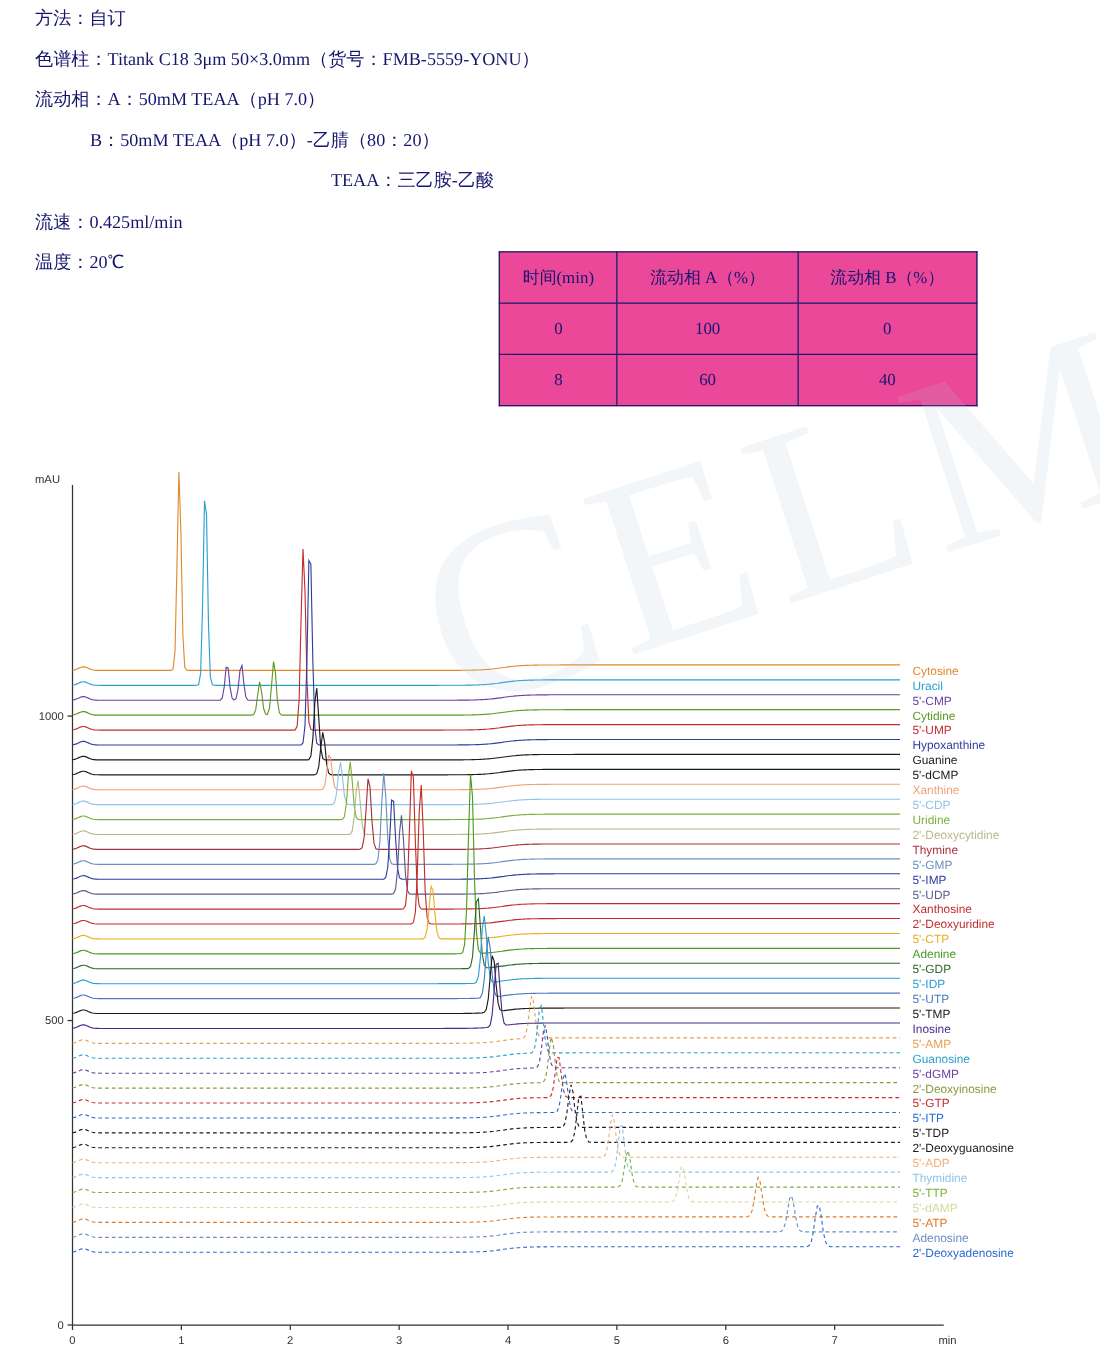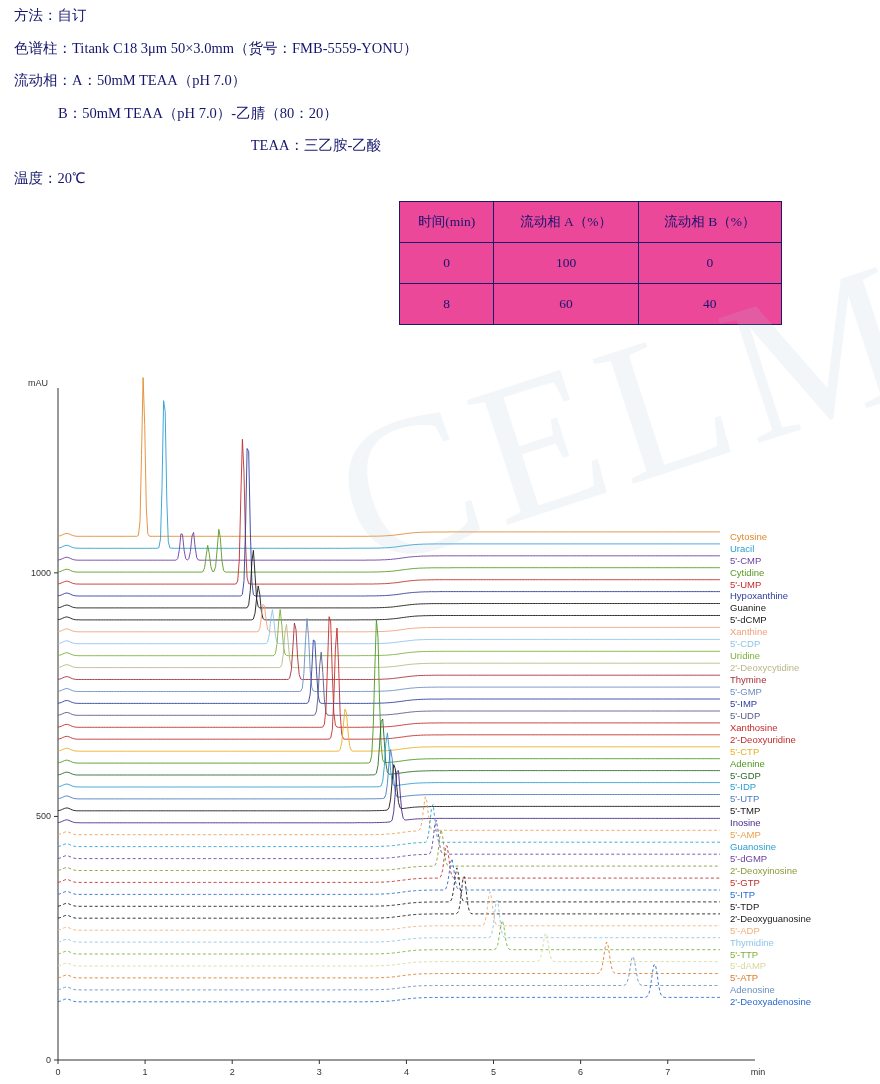--- a/index.html
+++ b/index.html
@@ -10,21 +10,21 @@
   body {
     width: 880px;
     height: 1084px;
     position: relative;
     font-family: "Liberation Serif", serif;
     color: #1a1a6a;
     overflow: hidden;
   }
   .method-block {
     position: absolute;
-    left: 14px;
+    left: 28px;
     top: 8px;
     width: 560px;
     font-size: 14.5px;
     line-height: 1.0;
     color: #15156e;
   }
   .m-line {
     margin: 0 0 18px 0;
     white-space: nowrap;
   }
@@ -90,20 +90,21 @@
 </style>
 </head>
 <body>
 
 <div class="method-block">
   <div class="m-line">方法：自订</div>
   <div class="m-line">色谱柱：Titank C18 3μm 50×3.0mm（货号：FMB-5559-YONU）</div>
   <div class="m-line">流动相：A：50mM TEAA（pH 7.0）</div>
   <div class="m-line indent1">B：50mM TEAA（pH 7.0）-乙腈（80：20）</div>
   <div class="m-line indent2">TEAA：三乙胺-乙酸</div>
+  <div class="m-line">流速：0.425ml/min</div>
   <div class="m-line">温度：20℃</div>
 </div>
 
 <table class="gradient-table">
   <thead>
     <tr>
       <th>时间(min)</th>
       <th>流动相 A（%）</th>
       <th>流动相 B（%）</th>
     </tr>

